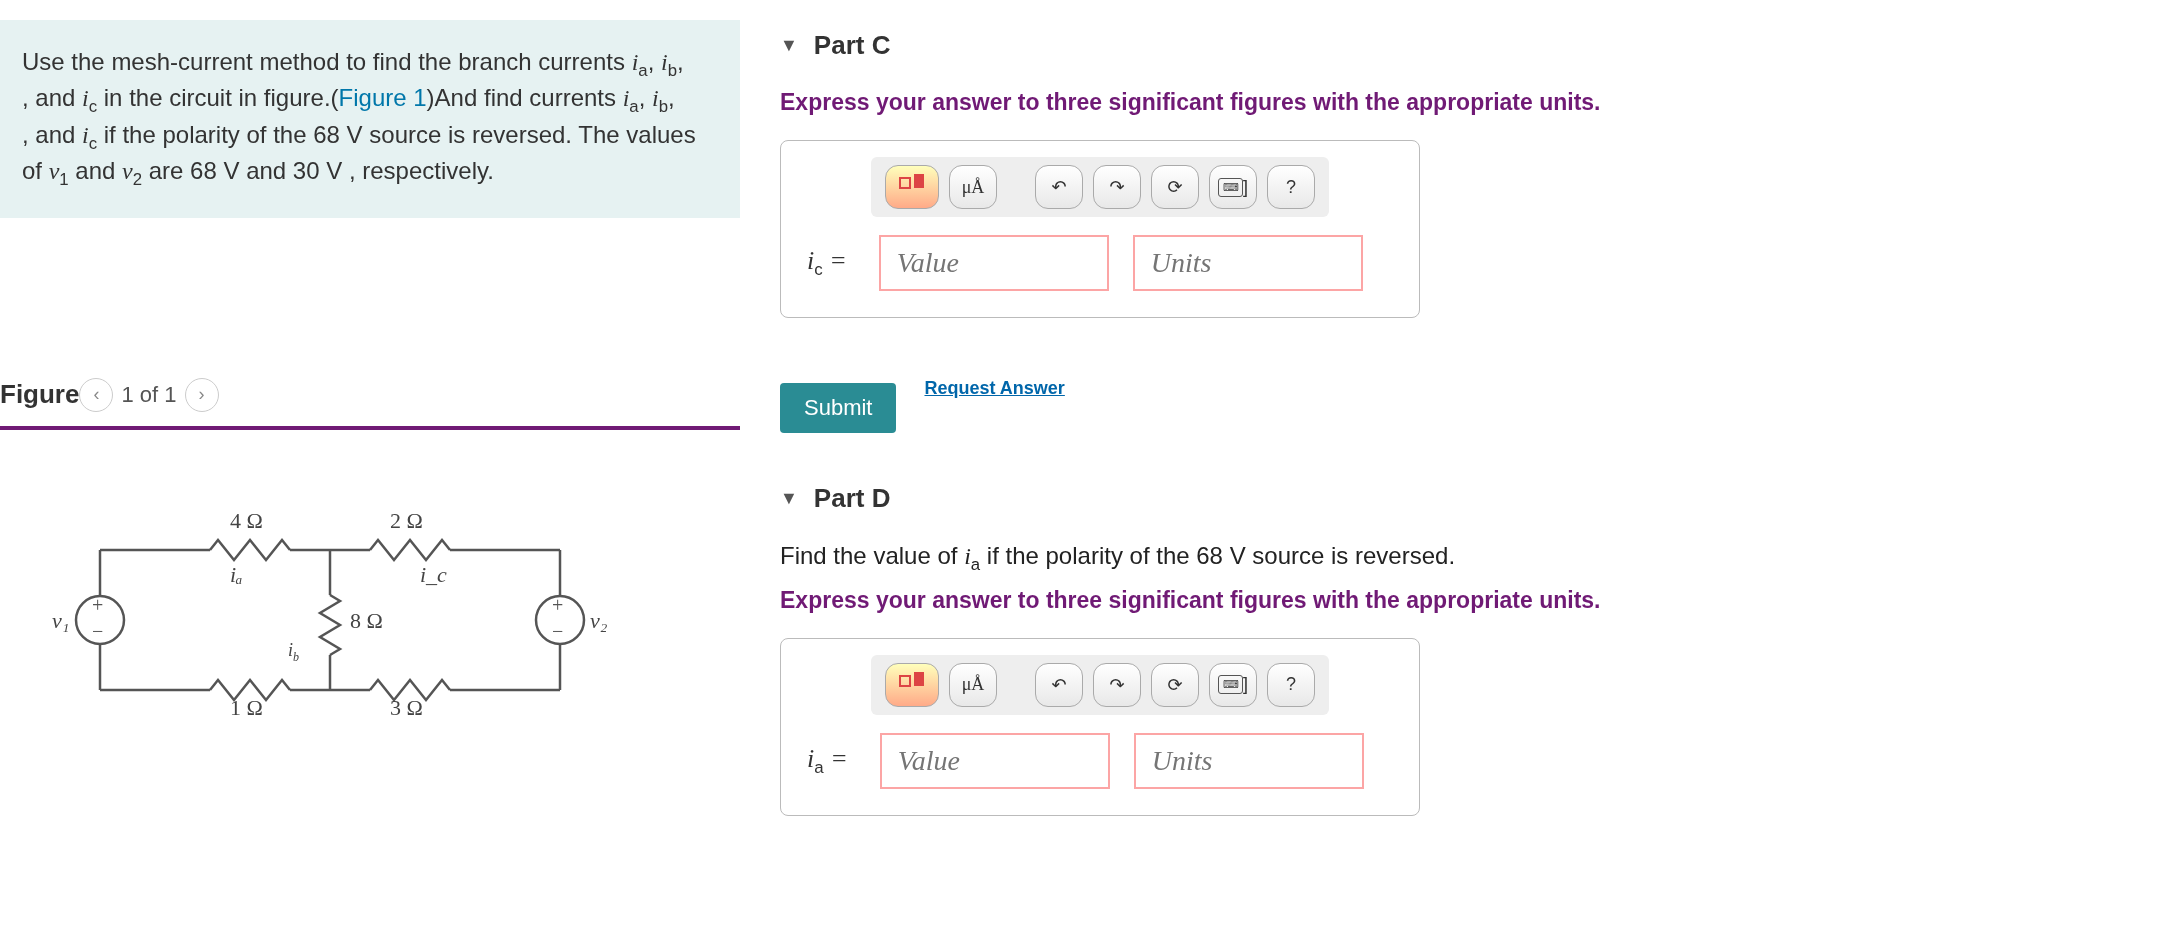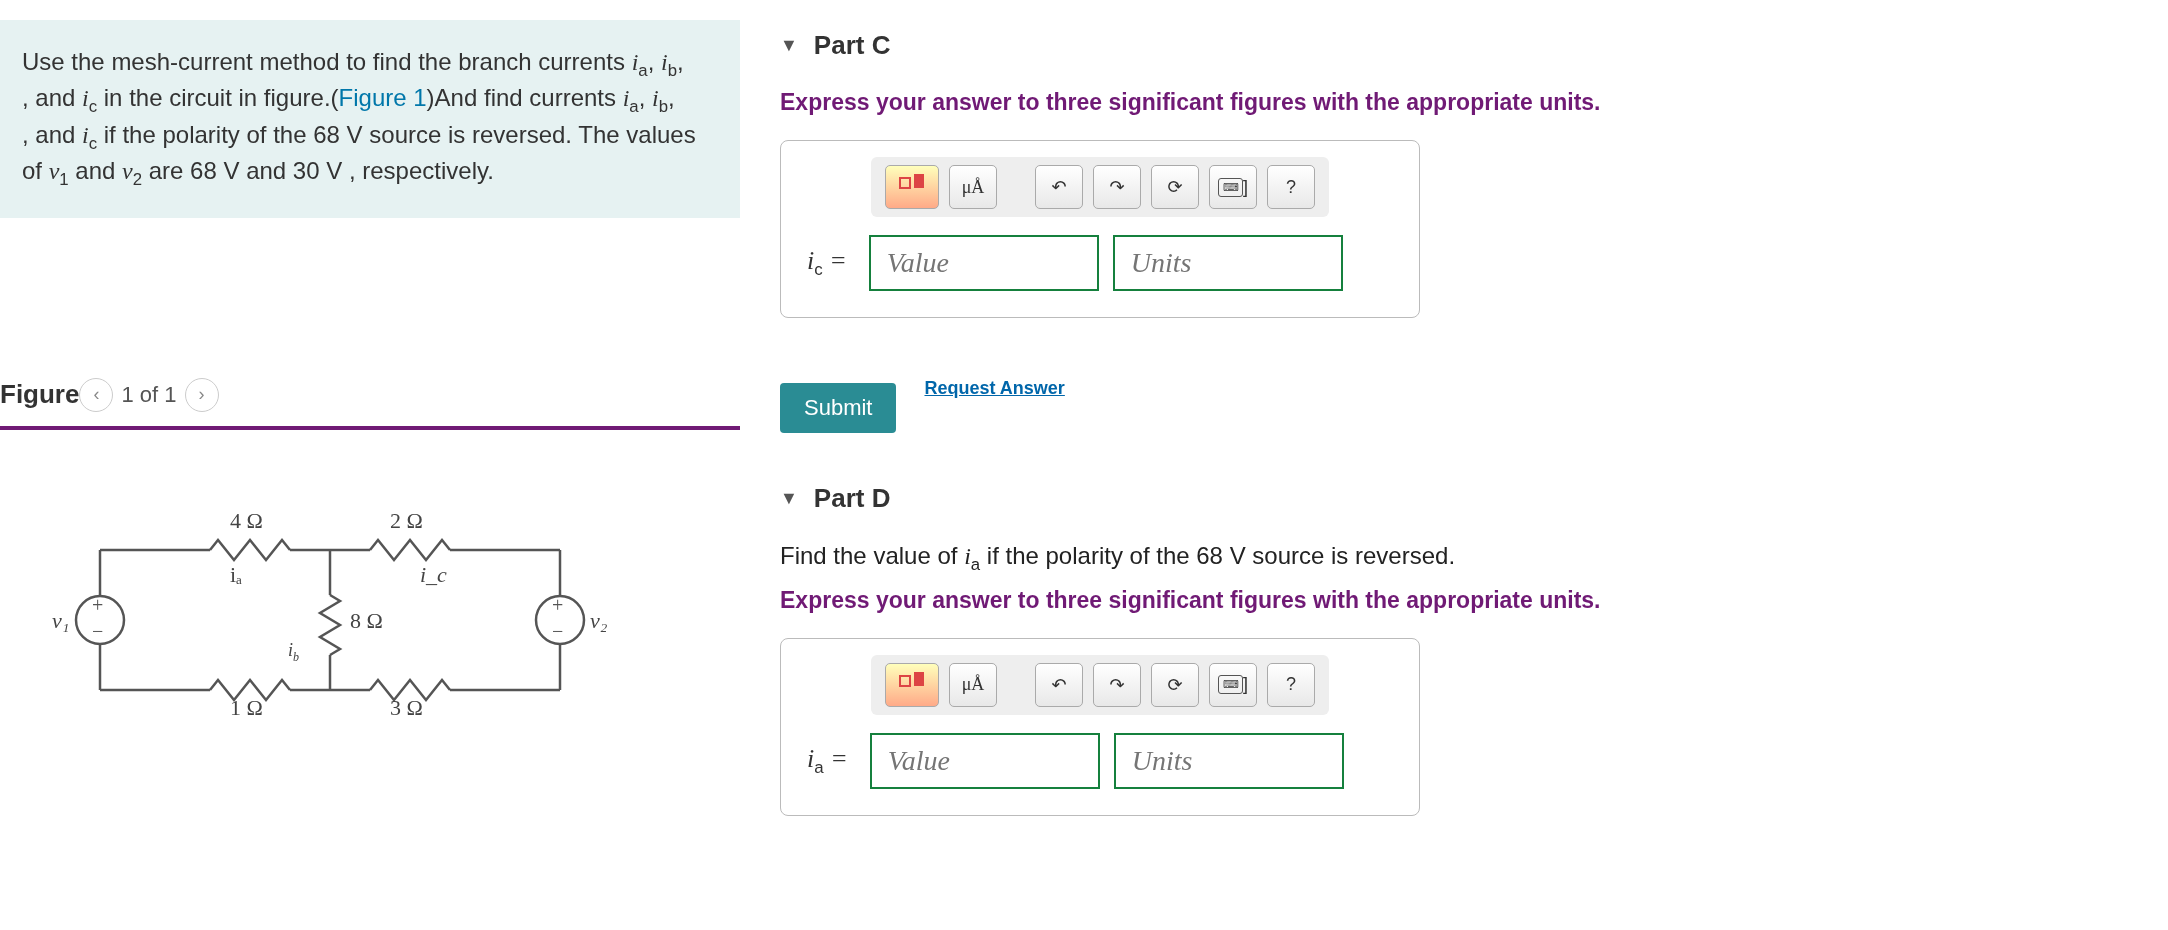--- a/index.html
+++ b/index.html
@@ -55,32 +55,32 @@
     border: 1px solid #bbb; border-radius: 8px; padding: 16px 26px 26px 26px;
     width: 640px;
   }
   .toolbar {
     display: flex; align-items: center; gap: 10px;
     background: #eee; border-radius: 6px; padding: 8px 14px; width: fit-content;
     margin: 0 auto 18px auto;
   }
   .tool-btn {
     height: 44px; min-width: 48px; border: 1px solid #aaa;
-    border-radius: 5px; background: linear-gradient(#fff,#e8e8e8);
+    border-radius: 13px; background: linear-gradient(#fff,#e8e8e8);
     display: flex; align-items: center; justify-content: center;
     font-size: 18px; color: #333; cursor: pointer;
   }
   .tool-btn.tpl { background: linear-gradient(#ffb,#fa8); min-width: 54px; }
   .tool-btn.unit { font-family: Georgia, serif; font-style: normal; }
   .tool-sp { width: 18px; }
-  .answer-row { display: flex; align-items: center; gap: 14px; }
+  .answer-row { display: flex; align-items: center; gap: 24px; }
   .eq-label { font-family: Georgia, serif; font-size: 26px; font-style: italic; margin-right: 8px; }
   .eq-label .sub { font-size: 0.65em; vertical-align: sub; font-family: Arial; font-style: normal; }
   .val-input, .unit-input {
-    height: 56px; border: 2px solid #15803d; font-size: 28px;
+    height: 56px; border: 2px solid #fca5a5; font-size: 28px;
     font-family: Georgia, serif; font-style: italic; color: #999;
     padding: 0 16px; background: #fff;
   }
   .val-input { width: 230px; }
   .unit-input { width: 230px; }
   .submit-row { display: flex; align-items: center; gap: 28px; margin-top: 26px; }
   .submit-btn {
     background: #2a8c94; color: #fff; font-size: 22px;
     border: 0; border-radius: 4px; padding: 12px 24px; cursor: pointer; margin-top: 39px;
   }
@@ -139,21 +139,21 @@
           </g>
           <g font-family="Georgia" font-size="20" fill="#555">
             <text x="32" y="92">+</text>
             <text x="32" y="118">−</text>
             <text x="492" y="92">+</text>
             <text x="492" y="118">−</text>
           </g>
         </svg>
         <div class="circuit-label" style="left:170px; top:-12px;">4 Ω</div>
         <div class="circuit-label" style="left:330px; top:-12px;">2 Ω</div>
-        <div class="circuit-label" style="left:170px; top:42px; ">iₐ</div>
+        <div class="circuit-label" style="left:170px; top:42px; font-style:italic;">iₐ</div>
         <div class="circuit-label" style="left:360px; top:42px; font-style:italic;">i_c</div>
         <div class="circuit-label" style="left:228px; top:84px; font-style:italic; font-size:18px;margin-top:36px;">i<sub style="font-size:12px;">b</sub></div>
         <div class="circuit-label" style="left:290px; top:88px;">8 Ω</div>
         <div class="circuit-label" style="left:170px; top:175px;">1 Ω</div>
         <div class="circuit-label" style="left:330px; top:175px;">3 Ω</div>
         <div class="circuit-label" style="left:-8px; top:88px; font-style:italic;">v₁</div>
         <div class="circuit-label" style="left:530px; top:88px; font-style:italic;">v₂</div>
       </div>
     </div>
   </div>

